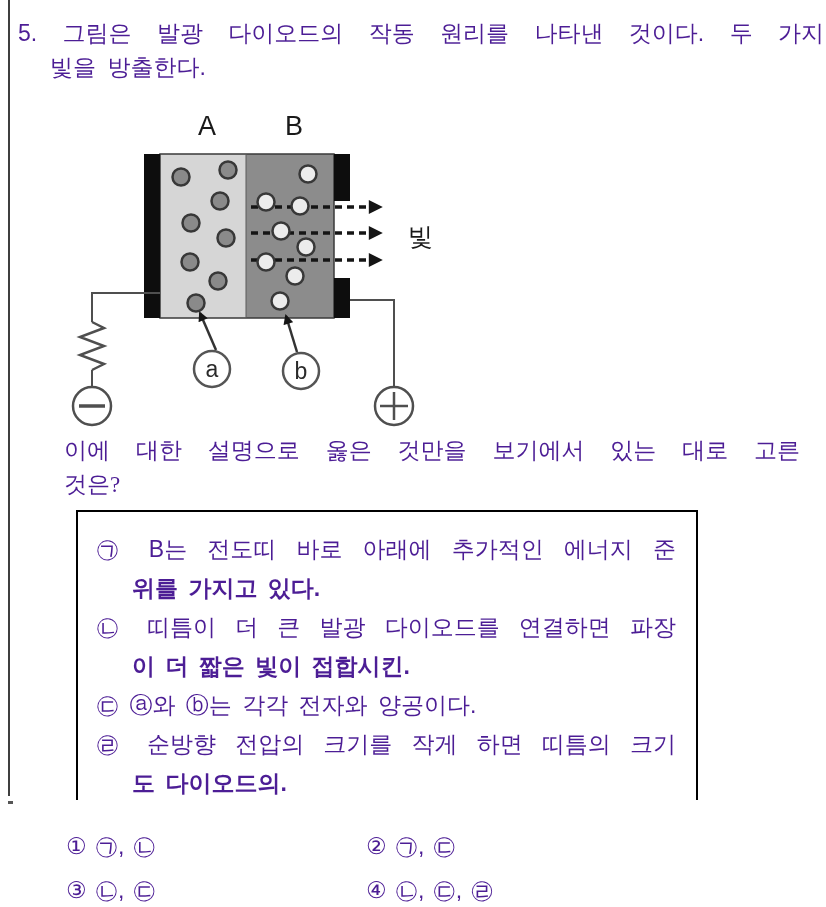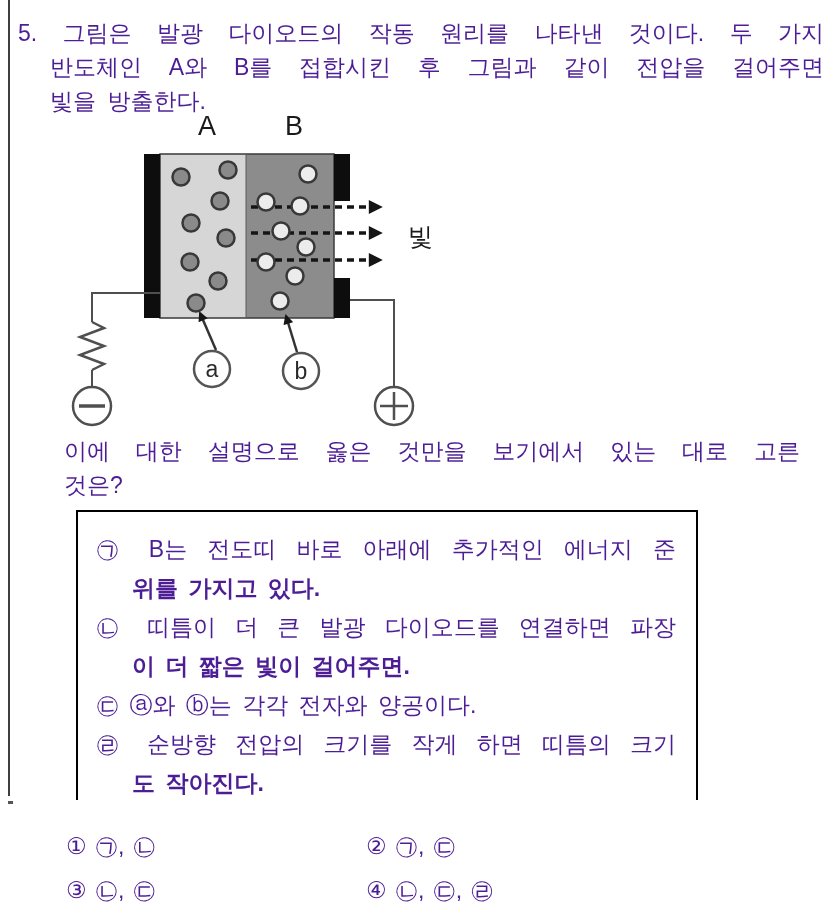--- a/index.html
+++ b/index.html
@@ -9,21 +9,21 @@
   }
   .left-rule{position:absolute;left:0;top:0;width:2px;height:796px;background:#3f3f3f;}
   .tick-mark{position:absolute;left:0;top:801px;width:5px;height:3px;background:#555;}
 
   .question{position:absolute;left:10px;top:16px;width:806px;font-size:23px;line-height:34px;word-spacing:5px;}
   .question .cont{padding-left:32px;}
   .jl{text-align:justify;text-align-last:justify;}
 
   .diagram{position:absolute;left:0;top:105px;width:460px;height:330px;}
 
-  .prompt{position:absolute;left:56px;top:434px;width:736px;font-size:23px;line-height:34px;word-spacing:5px;}
+  .prompt{position:absolute;left:56px;top:434px;width:736px;font-size:23px;line-height:34px;word-spacing:5px;font-family:Liberation Serif, serif;}
 
   .bogi-box{
     position:absolute;left:68px;top:510px;width:622px;height:290px;
     border:2px solid #000;border-bottom:none;box-sizing:border-box;
     padding:18px 20px 0 18px;font-size:23px;line-height:39px;word-spacing:4px;
   }
   .bogi-line{white-space:nowrap;}
   .bogi-line.jl{white-space:normal;}
   .bogi-line.indent{padding-left:36px;font-weight:bold;}
 
@@ -39,21 +39,20 @@
 </head>
 <body>
 
 <div class="page">
 
   <div class="left-rule"></div>
   <div class="tick-mark"></div>
 
   <div class="question">
     <div class="jl"><span>5.</span> <span>그림은 발광 다이오드의 작동 원리를 나타낸 것이다. 두 가지</span></div>
-    <div class="cont jl">반도체인 A와 B를 접합시킨 후 그림과 같이 전압을 걸어주면</div>
     <div class="cont">빛을 방출한다.</div>
   </div>
 
   <svg class="diagram" viewBox="0 0 460 330" width="460" height="330">
     <defs>
       <marker id="ah" viewBox="0 0 10 10" refX="8" refY="5" markerWidth="4.5" markerHeight="4" orient="auto">
         <path d="M0,0 L10,5 L0,10 z" fill="#151515"></path>
       </marker>
     </defs>
 
@@ -126,24 +125,24 @@
 
   <div class="prompt">
     <div class="jl">이에 대한 설명으로 옳은 것만을 보기에서 있는 대로 고른</div>
     <div>것은?</div>
   </div>
 
   <div class="bogi-box">
     <div class="bogi-line jl">㉠ B는 전도띠 바로 아래에 추가적인 에너지 준</div>
     <div class="bogi-line indent">위를 가지고 있다.</div>
     <div class="bogi-line jl">㉡ 띠틈이 더 큰 발광 다이오드를 연결하면 파장</div>
-    <div class="bogi-line indent">이 더 짧은 빛이 걸어주면.</div>
+    <div class="bogi-line indent">이 더 짧은 빛이 접합시킨.</div>
     <div class="bogi-line">㉢ ⓐ와 ⓑ는 각각 전자와 양공이다.</div>
     <div class="bogi-line jl">㉣ 순방향 전압의 크기를 작게 하면 띠틈의 크기</div>
-    <div class="bogi-line indent">도 작아진다.</div>
+    <div class="bogi-line indent">도 다이오드의.</div>
   </div>
 
   <div class="options">
     <div class="option opt-1">① ㉠, ㉡</div>
     <div class="option opt-2">② ㉠, ㉢</div>
     <div class="option opt-3">③ ㉡, ㉢</div>
     <div class="option opt-4">④ ㉡, ㉢, ㉣</div>
   </div>
 
 </div>

